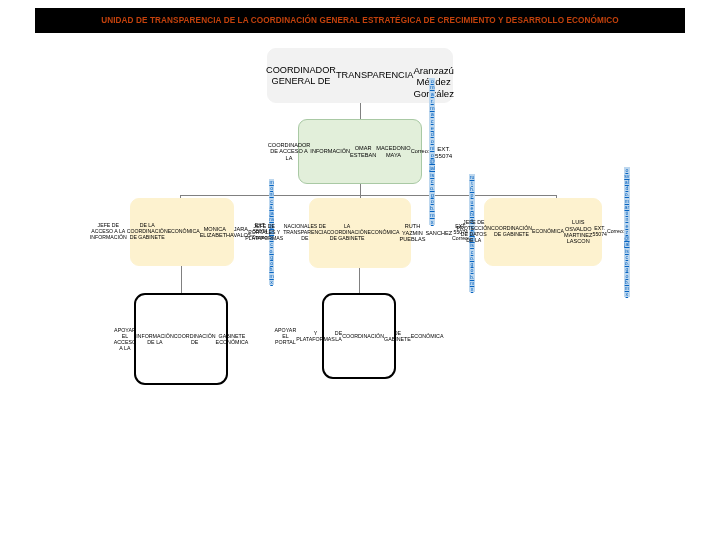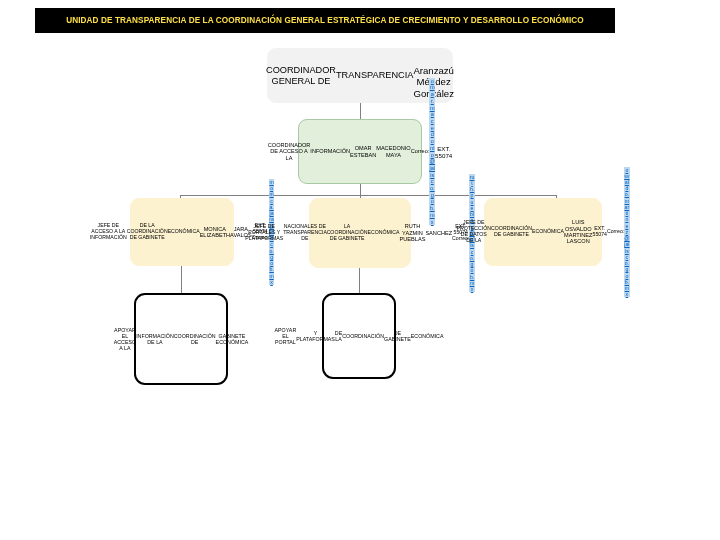--- a/index.html
+++ b/index.html
@@ -13,24 +13,24 @@
     position: relative;
     font-family: "Liberation Sans", sans-serif;
     overflow: hidden;
   }
 
   
   #header-banner {
     position: absolute;
     left: 35px;
     top: 8px;
-    width: 580px;
+    width: 650px;
     height: 25px;
     background: #000000;
-    color: #fde047;
+    color: #c2410c;
     display: flex;
     align-items: center;
     justify-content: center;
     text-align: center;
   }
   #header-banner .banner-text {
     font-size: 8.2px;
     font-weight: bold;
     letter-spacing: 0.1px;
     line-height: 1.1;

